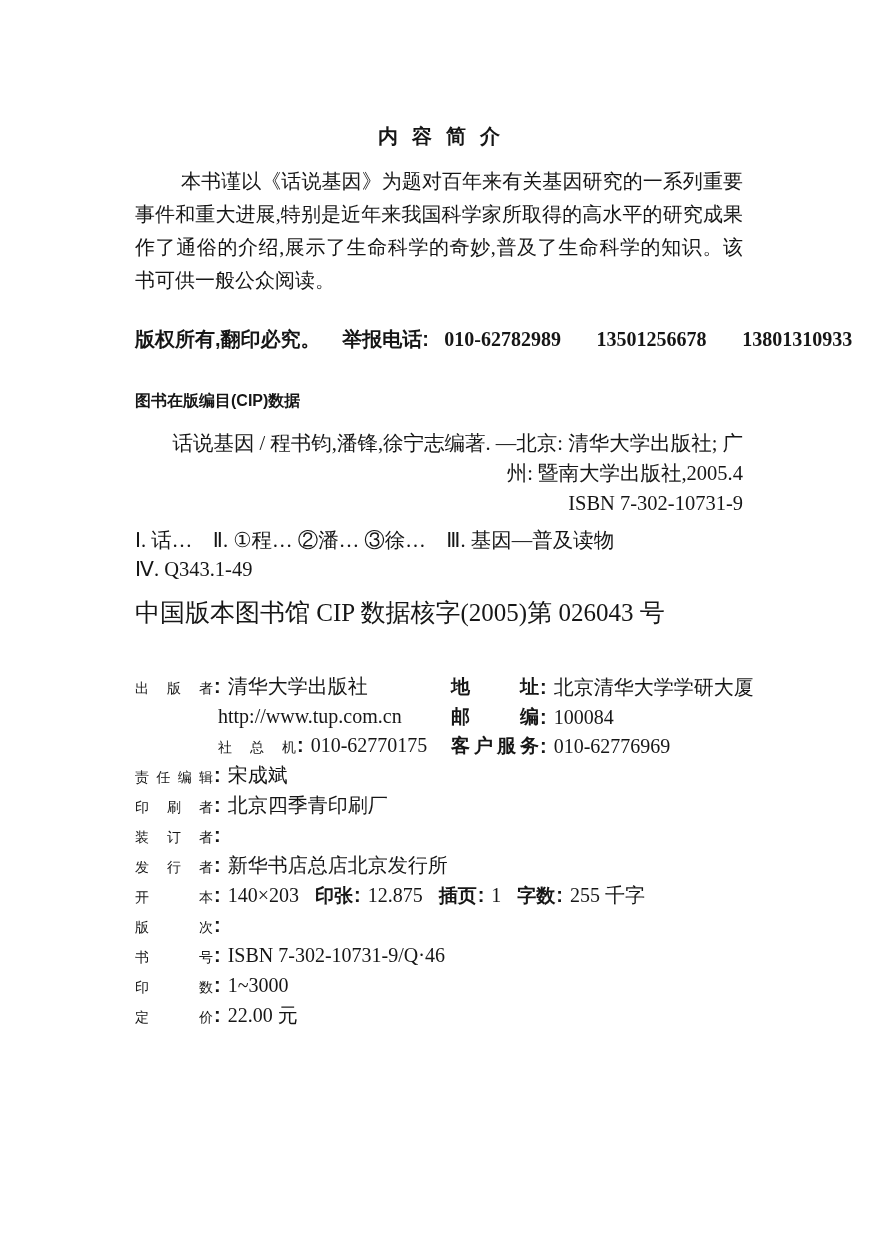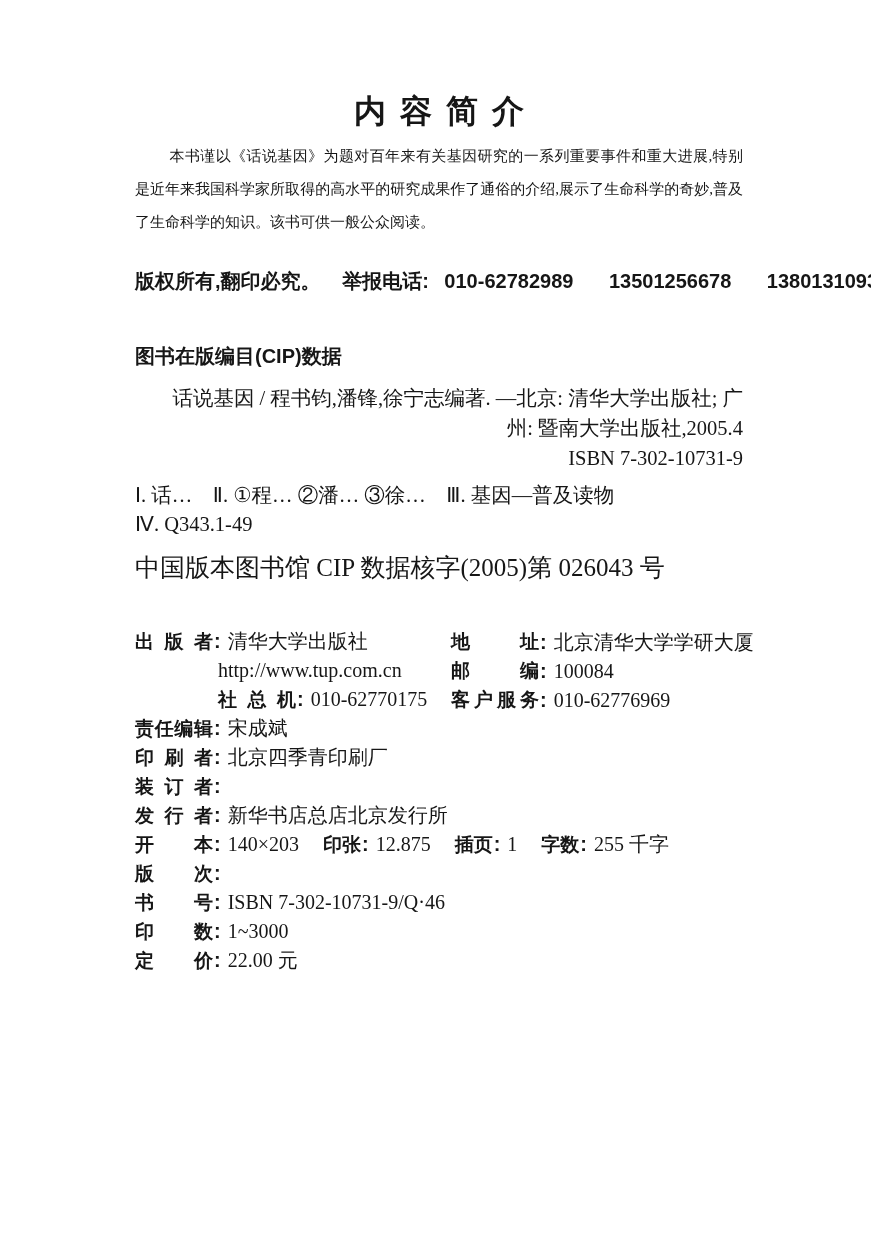--- a/index.html
+++ b/index.html
@@ -15,74 +15,74 @@
   }
   .content {
     position: absolute;
     left: 135px;
     top: 0;
     width: 608px;
   }
   
   .intro-title {
     margin: 0;
-    padding-top: 92px;
+    padding-top: 117px;
     text-align: center;
     font-family: "Liberation Sans", sans-serif;
     font-weight: bold;
-    font-size: 32px;
+    font-size: 20px;
     letter-spacing: 14px;
     text-indent: 14px;
     line-height: 38px;
   }
   
   .summary {
     margin: 10px 0 0 0;
-    font-size: 15px;
+    font-size: 20px;
     line-height: 33px;
     text-align: justify;
     text-indent: 2.3em;
   }
   
   .copyright-line {
     margin-top: 28px;
     font-family: "Liberation Sans", sans-serif;
     font-weight: bold;
     font-size: 20px;
     line-height: 28px;
     white-space: nowrap;
   }
   .copyright-line .hotline-label { margin-left: 16px; }
-  .copyright-line .phone { margin-left: 10px; font-family: Liberation Sans, sans-serif; }
+  .copyright-line .phone { margin-left: 10px; font-family: Liberation Serif, serif; }
   .copyright-line .phone + .phone { margin-left: 30px; }
   
   .cip-heading {
-    margin-top: 48px;
-    font-family: "Liberation Sans", sans-serif;
-    font-weight: bold;
-    font-size: 20px;
+    margin-top: 35px;
+    font-family: "Liberation Sans", sans-serif;
+    font-weight: bold;
+    font-size: 16px;
     line-height: 26px;
   }
   .cip-entry { margin-top: 14px; font-size: 20.5px; line-height: 30px; text-align: right; }
   .cip-class { margin-top: 8px; font-size: 20.5px; line-height: 29px; }
   .cip-record { margin-top: 14px; font-size: 25px; line-height: 30px; }
   
   .colophon { margin-top: 44px; font-size: 20px; }
   .col-row { display: flex; line-height: 28px; align-items: baseline; }
   .cell-l { width: 316px; display: flex; align-items: baseline; flex: none; }
   .cell-r { display: flex; align-items: center; flex: none; }
   .lbl {
     display: inline-block;
     width: 78px;
     flex: none;
     text-align: justify;
     text-align-last: justify;
     font-family: "Liberation Sans", sans-serif;
-    font-weight: bold;
-    font-size: 19px;
+    font-weight: normal;
+    font-size: 14px;
   }
   .lbl-r {
     display: inline-block;
     width: 88px;
     flex: none;
     text-align: justify;
     text-align-last: justify;
     font-family: "Liberation Sans", sans-serif;
     font-weight: bold;
     font-size: 19px;
@@ -91,21 +91,21 @@
     font-family: "Liberation Sans", sans-serif;
     font-weight: bold;
     margin: 0 7px 0 1px;
   }
   .spacer { display: inline-block; width: 83px; flex: none; }
   .val { white-space: nowrap; }
   .inline-lbl {
     font-family: "Liberation Sans", sans-serif;
     font-weight: bold;
     font-size: 19px;
-    margin-left: 24px;
+    margin-left: 16px;
   }
 </style>
 </head>
 <body>
 
 <div class="page">
   <div class="content">
 
     <h1 class="intro-title">内容简介</h1>
 

